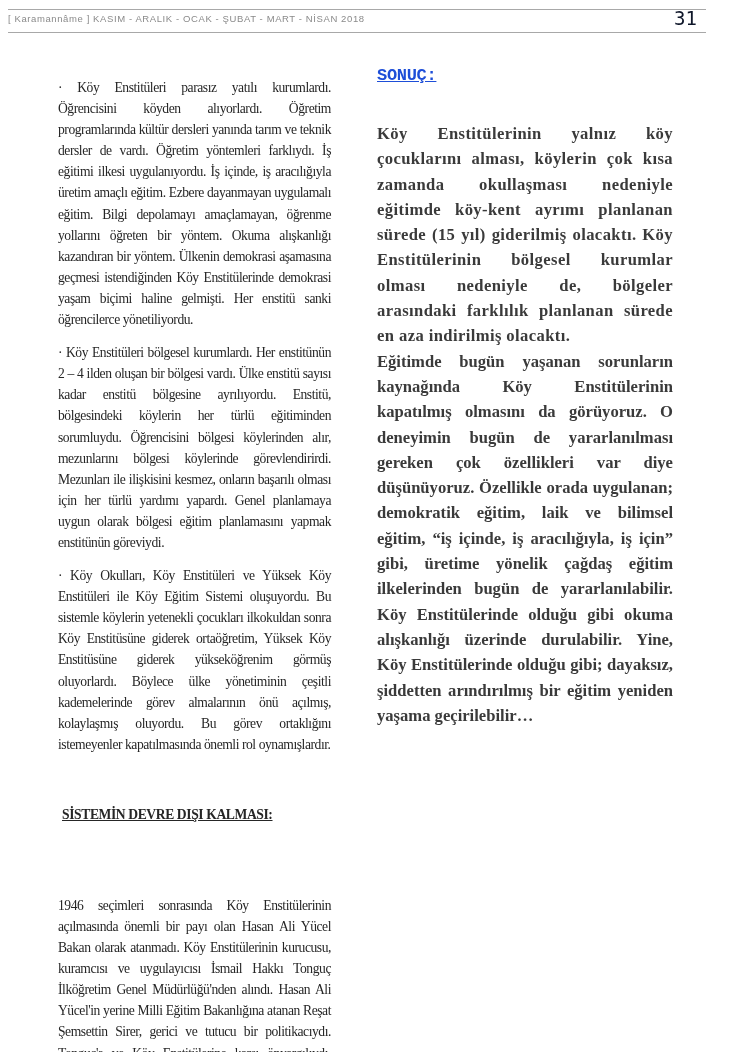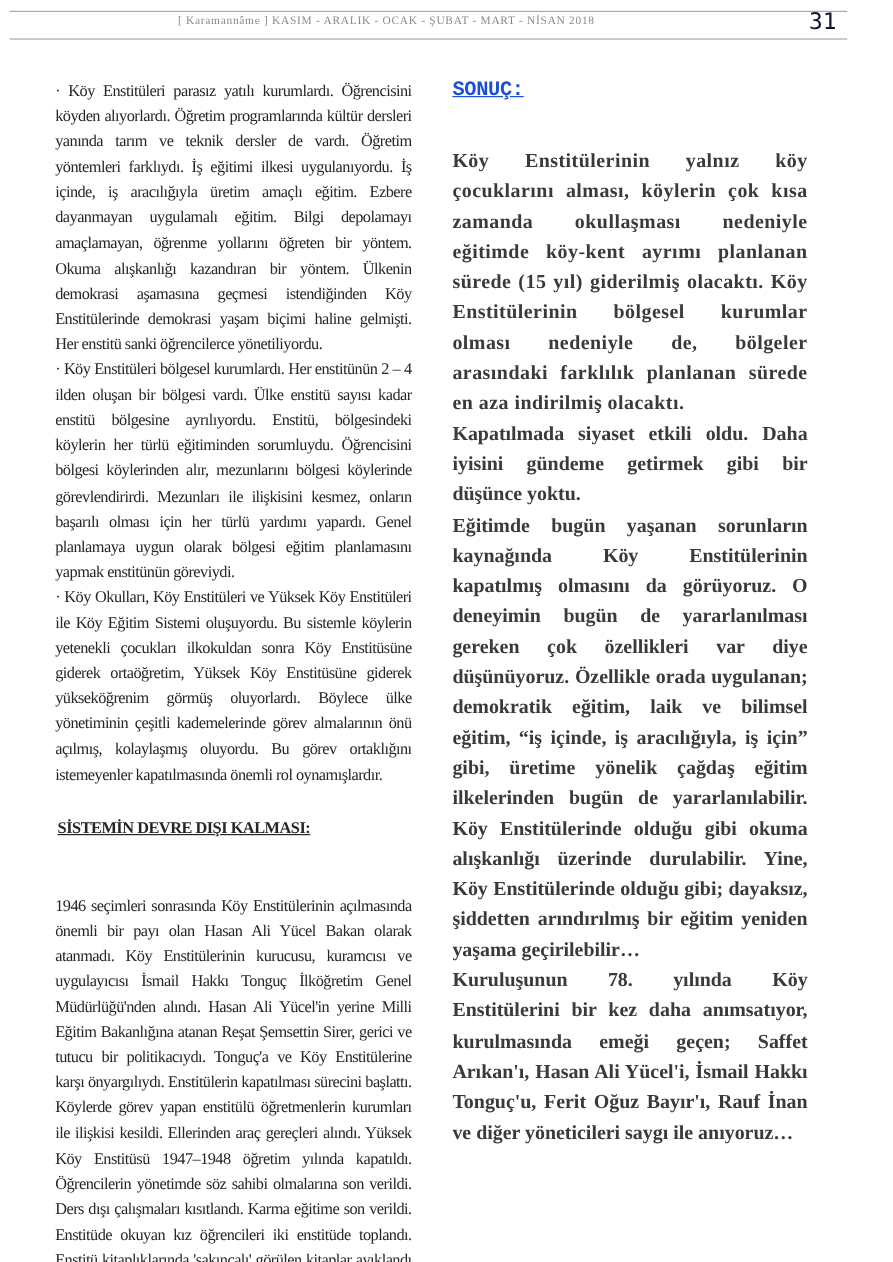--- a/index.html
+++ b/index.html
@@ -5,37 +5,37 @@
   html, body { margin: 0; padding: 0; }
   body {
     width: 744px; height: 1052px; background: #ffffff; position: relative; overflow: hidden;
     font-family: "Liberation Serif", "DejaVu Serif", serif; color: #1f1f1f;
   }
   .header {
     position: absolute; left: 8px; top: 9px; width: 698px; height: 22px;
     border-top: 1.5px solid #a8a8a8; border-bottom: 1.5px solid #a8a8a8;
   }
   .header-text {
-    position: absolute; left: 0; right: 70px; top: 3px; text-align: center;
-    font-family: Liberation Serif, serif; font-size: 9.5px;
+    position: absolute; left: 0; right: 70px; top: 3px; 
+    font-family: Liberation Sans, sans-serif; font-size: 9.5px;
     letter-spacing: 0.6px; color: #8a8a8a; white-space: nowrap;
   }
   .page-number {
     position: absolute; right: 9px; top: -3px; font-family: "DejaVu Sans Mono", monospace;
     font-size: 19px; color: #0f172a;
   }
   .col-left {
     position: absolute; left: 46px; top: 65px; width: 297px;
     font-size: 13.6px; line-height: 21.1px; text-align: justify; color: #262626;
     letter-spacing: -0.45px; word-spacing: 0px;
   }
-  .col-left p { margin: 0; }
+  .col-left p { margin: 12px; }
   .col-left .gap { height: 21px; }
   .col-left h3 {
-    margin: 2px; font-size: 13.6px; font-weight: bold; text-decoration: underline;
+    margin: 16px; font-size: 13.6px; font-weight: bold; text-decoration: underline;
     letter-spacing: -0.4px; line-height: 21px;
   }
   .col-right {
     position: absolute; left: 377px; top: 65px; width: 296px;
     font-size: 16.6px; line-height: 25.3px; text-align: justify; color: #3a3a3a;
     font-weight: bold;
   }
   .col-right h2 {
     margin: 0 0 34px 0; font-size: 17px; font-weight: bold; text-decoration: underline;
     color: #1d4ed8; letter-spacing: -0.3px; line-height: 22px; font-family: Liberation Mono, monospace;
@@ -59,16 +59,14 @@
   <h3>SİSTEMİN DEVRE DIŞI KALMASI:</h3>
   <div class="gap"></div>
   <div class="gap"></div>
   <p>1946 seçimleri sonrasında Köy Enstitülerinin açılmasında önemli bir payı olan Hasan Ali Yücel Bakan olarak atanmadı. Köy Enstitülerinin kurucusu, kuramcısı ve uygulayıcısı İsmail Hakkı Tonguç İlköğretim Genel Müdürlüğü'nden alındı. Hasan Ali Yücel'in yerine Milli Eğitim Bakanlığına atanan Reşat Şemsettin Sirer, gerici ve tutucu bir politikacıydı. Tonguç'a ve Köy Enstitülerine karşı önyargılıydı. Enstitülerin kapatılması sürecini başlattı. Köylerde görev yapan enstitülü öğretmenlerin kurumları ile ilişkisi kesildi. Ellerinden araç gereçleri alındı. Yüksek Köy Enstitüsü 1947–1948 öğretim yılında kapatıldı. Öğrencilerin yönetimde söz sahibi olmalarına son verildi. Ders dışı çalışmaları kısıtlandı. Karma eğitime son verildi. Enstitüde okuyan kız öğrencileri iki enstitüde toplandı. Enstitü kitaplıklarında 'sakıncalı' görülen kitaplar ayıklandı ve yakıldı.</p>
 
 </div>
 
 <div class="col-right">
   <h2>SONUÇ:</h2>
   <p class="first">Köy Enstitülerinin yalnız köy çocuklarını alması, köylerin çok kısa zamanda okullaşması nedeniyle eğitimde köy-kent ayrımı planlanan sürede (15 yıl) giderilmiş olacaktı. Köy Enstitülerinin bölgesel kurumlar olması nedeniyle de, bölgeler arasındaki farklılık planlanan sürede en aza indirilmiş olacaktı.</p>
-  <p>Kapatılmada siyaset etkili oldu. Daha iyisini gündeme getirmek gibi bir düşünce yoktu.</p>
   <p>Eğitimde bugün yaşanan sorunların kaynağında Köy Enstitülerinin kapatılmış olmasını da görüyoruz. O deneyimin bugün de yararlanılması gereken çok özellikleri var diye düşünüyoruz. Özellikle orada uygulanan; demokratik eğitim, laik ve bilimsel eğitim, “iş içinde, iş aracılığıyla, iş için” gibi, üretime yönelik çağdaş eğitim ilkelerinden bugün de yararlanılabilir. Köy Enstitülerinde olduğu gibi okuma alışkanlığı üzerinde durulabilir. Yine, Köy Enstitülerinde olduğu gibi; dayaksız, şiddetten arındırılmış bir eğitim yeniden yaşama geçirilebilir…</p>
-  <p>Kuruluşunun 78. yılında Köy Enstitülerini bir kez daha anımsatıyor, kurulmasında emeği geçen; Saffet Arıkan'ı, Hasan Ali Yücel'i, İsmail Hakkı Tonguç'u, Ferit Oğuz Bayır'ı, Rauf İnan ve diğer yöneticileri saygı ile anıyoruz…</p>
 </div>
 
 </body></html>

